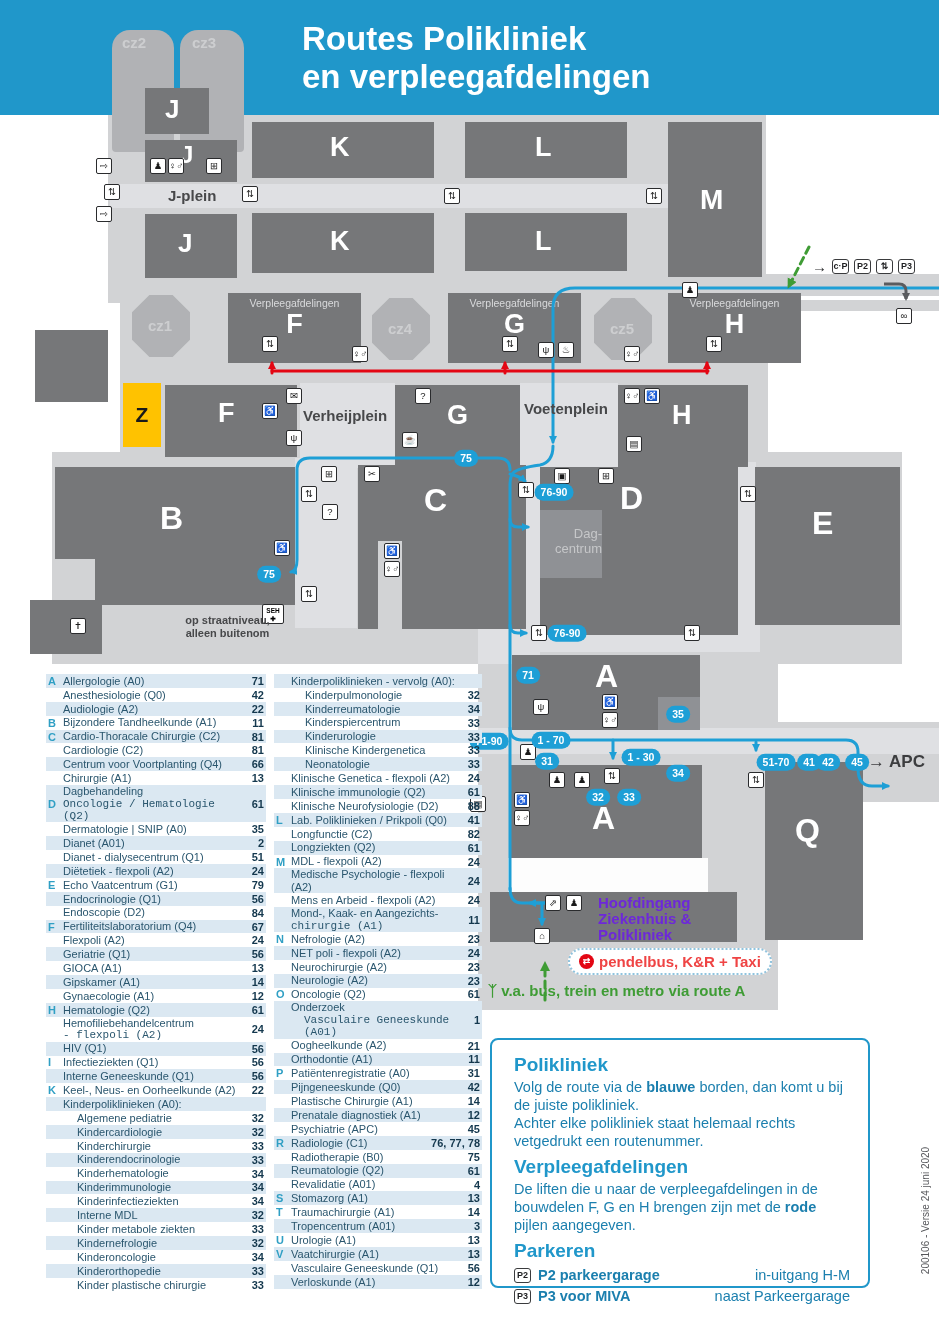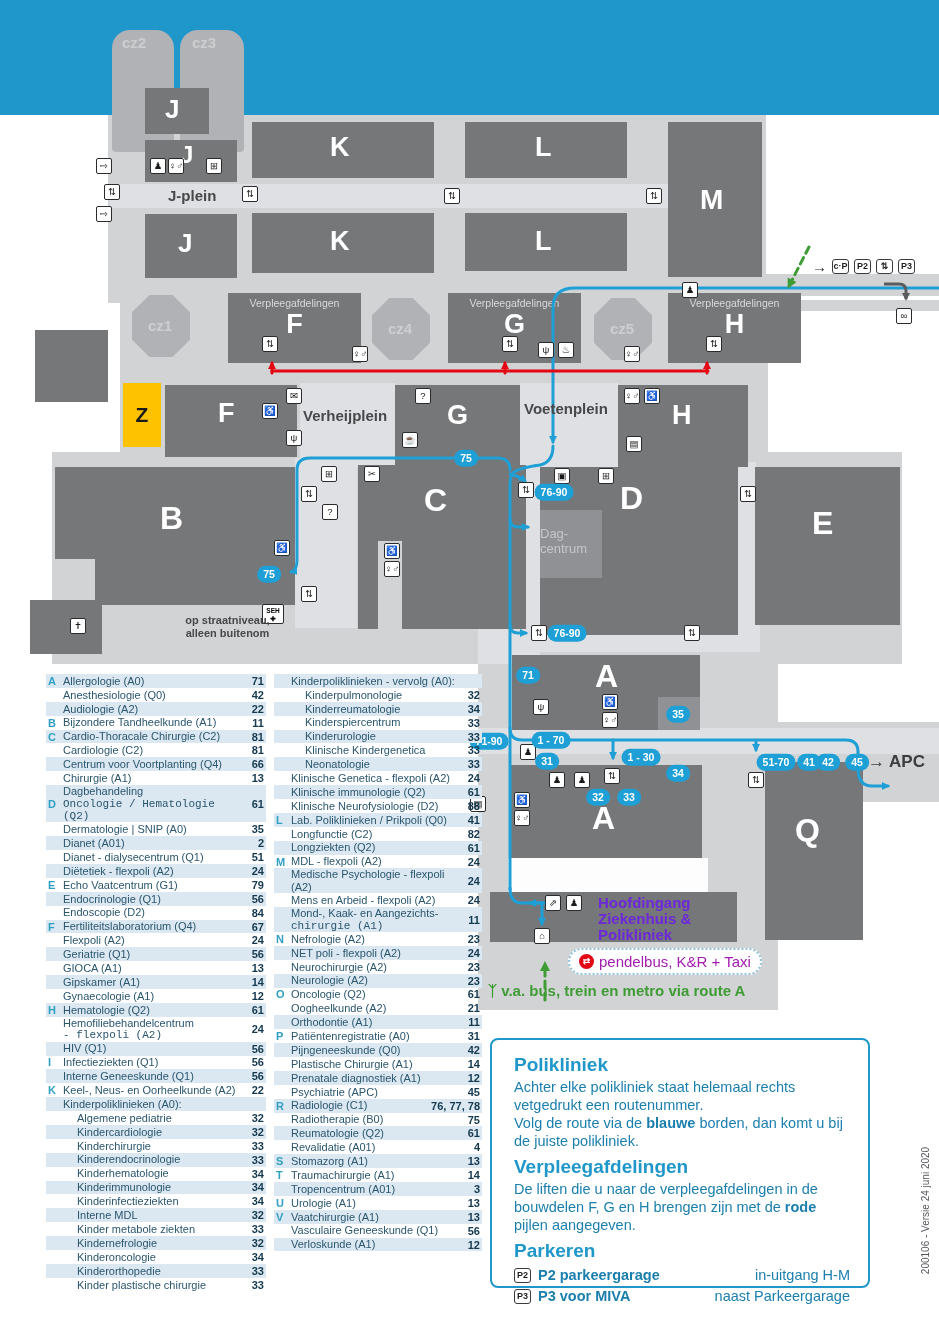--- a/index.html
+++ b/index.html
@@ -31,21 +31,21 @@
           font-size:6.5px;font-weight:bold;text-align:center;line-height:8px;box-sizing:border-box;padding-top:2px;}
   .pbox{border:1.5px solid #3a3b3d;border-radius:3px;background:#fff;color:#1f2022;
         font-size:9px;font-weight:bold;text-align:center;line-height:13px;width:17px;height:15px;box-sizing:border-box;}
   
   .bubble{background:#1e9fd6;color:#fff;font-weight:bold;font-size:10.5px;line-height:1;
           border-radius:999px;padding:3px 6px;white-space:nowrap;transform:translate(-50%,-50%);}
   
   #ingang{color:#1b7fae;font-weight:bold;font-size:14.5px;line-height:18px;}
   #pendelbus{border:2px dotted #8fc3de;border-radius:14px;background:#fff;display:flex;
              align-items:center;gap:5px;padding:3px 9px;}
-  #pendelbus .txt{color:#a21caf;font-weight:normal;font-size:15px;}
+  #pendelbus .txt{color:#ef4444;font-weight:bold;font-size:15px;}
   .redcirc{width:15px;height:15px;border-radius:50%;background:#e30613;color:#fff;font-size:9px;
            line-height:15px;text-align:center;font-weight:bold;}
   #busnote{color:#3f9c35;font-weight:bold;font-size:15px;}
   #apcnote{color:#3c3d3f;font-weight:bold;font-size:17px;}
   
   #legend{left:490px;top:1038px;width:380px;height:250px;border:2.5px solid #2097ca;border-radius:8px;
           box-sizing:border-box;padding:8px 18px 10px 22px;background:#fff;}
   #legend h3{margin:6px 0 2px 0;color:#2097ca;font-size:19px;}
   #legend p{margin:0;color:#1b7fae;font-size:14.5px;line-height:18px;}
   .prow{display:flex;align-items:center;gap:7px;color:#1b7fae;font-size:14.5px;margin-top:5px;}
@@ -66,20 +66,24 @@
   #version{left:845px;top:1205px;width:160px;text-align:center;color:#55565a;font-size:10px;
            transform:rotate(-90deg);}
   svg.routes{position:absolute;left:0;top:0;pointer-events:none;}
 </style>
 </head>
 <body>
 
 <div id="page">
 
   <div class="abs" id="header"></div>
+  <div class="abs" id="title">
+    <div>Routes Polikliniek</div>
+    <div>en verpleegafdelingen</div>
+  </div>
 
   <div class="abs ground" style="left:108px;top:115px;width:658px;height:188px;"></div>
   <div class="abs ground" style="left:126px;top:148px;width:110px;height:40px;"></div>
   <div class="abs ground" style="left:120px;top:290px;width:648px;height:182px;"></div>
   <div class="abs ground" style="left:52px;top:452px;width:850px;height:212px;"></div>
   <div class="abs ground" style="left:478px;top:655px;width:300px;height:355px;"></div>
   <div class="abs ground" style="left:740px;top:722px;width:199px;height:55px;"></div>
   <div class="abs ground" style="left:858px;top:772px;width:81px;height:30px;"></div>
   <div class="abs ground" style="left:758px;top:274px;width:181px;height:22px;"></div>
   <div class="abs ground" style="left:770px;top:300px;width:169px;height:11px;"></div>
@@ -150,21 +154,21 @@
   <div class="abs bld" style="left:55px;top:467px;width:240px;height:92px;"></div>
   <div class="abs bld" style="left:95px;top:559px;width:200px;height:46px;"></div>
   <div class="abs bigletter" style="left:160px;top:500px;font-size:32px;">B</div>
   <div class="abs bld" style="left:30px;top:600px;width:72px;height:54px;"></div>
   <div class="abs bld" style="left:358px;top:465px;width:168px;height:76px;"></div>
   <div class="abs bld" style="left:358px;top:541px;width:20px;height:88px;"></div>
   <div class="abs bld" style="left:402px;top:541px;width:124px;height:88px;"></div>
   <div class="abs bigletter" style="left:424px;top:482px;font-size:32px;">C</div>
   <div class="abs bld" style="left:540px;top:467px;width:198px;height:168px;"></div>
   <div class="abs" style="left:540px;top:510px;width:62px;height:68px;background:#8f9195;">
-    <div style="color:#c6c7c9;font-size:13px;text-align:left;margin-top:16px;line-height:15px;">
+    <div style="color:#c6c7c9;font-size:13px;text-align:right;margin-top:16px;line-height:15px;">
       <span>Dag-</span><br>
       <span>centrum</span>
     </div>
   </div>
   <div class="abs bigletter" style="left:620px;top:480px;font-size:32px;">D</div>
   <div class="abs bld" style="left:755px;top:467px;width:145px;height:158px;"></div>
   <div class="abs bigletter" style="left:812px;top:505px;font-size:32px;">E</div>
 
   <div class="abs bld" style="left:512px;top:655px;width:188px;height:75px;"></div>
   <div class="abs" style="left:658px;top:697px;width:42px;height:33px;background:#8f9195;"></div>
@@ -646,20 +650,25 @@
       <div class="dir-row shaded">
         <span class="dir-letter"></span>
         <span class="dir-name">Neurologie (A2)</span>
         <span class="dir-route">23</span>
       </div>
       <div class="dir-row">
         <span class="dir-letter">O</span>
         <span class="dir-name">Oncologie (Q2)</span>
         <span class="dir-route">61</span>
       </div>
+      <div class="dir-row shaded">
+        <span class="dir-letter"></span>
+        <span class="dir-name">Onderzoek<span class="line2 ind2">Vasculaire Geneeskunde (A01)</span></span>
+        <span class="dir-route">1</span>
+      </div>
       <div class="dir-row">
         <span class="dir-letter"></span>
         <span class="dir-name">Oogheelkunde (A2)</span>
         <span class="dir-route">21</span>
       </div>
       <div class="dir-row shaded">
         <span class="dir-letter"></span>
         <span class="dir-name">Orthodontie (A1)</span>
         <span class="dir-route">11</span>
       </div>
@@ -740,22 +749,22 @@
       </div>
       <div class="dir-row shaded">
         <span class="dir-letter"></span>
         <span class="dir-name">Verloskunde (A1)</span>
         <span class="dir-route">12</span>
       </div>
     </div>
 
   <div class="abs" id="legend">
     <h3>Polikliniek</h3>
+    <p><span>Volg de route via de </span><b>blauwe</b><span> borden, dan komt u bij de juiste polikliniek.</span></p>
     <p>Achter elke polikliniek staat helemaal rechts vetgedrukt een routenummer.</p>
-    <p><span>Volg de route via de </span><b>blauwe</b><span> borden, dan komt u bij de juiste polikliniek.</span></p>
     <h3>Verpleegafdelingen</h3>
     <p><span>De liften die u naar de verpleegafdelingen in de bouwdelen F, G en H brengen zijn met de </span><b>rode</b><span> pijlen aangegeven.</span></p>
     <h3>Parkeren</h3>
     <div class="prow">
       <span class="pbox">P2</span>
       <span class="lbl">P2 parkeergarage</span>
       <span class="right">in-uitgang H-M</span>
     </div>
     <div class="prow">
       <span class="pbox">P3</span>

